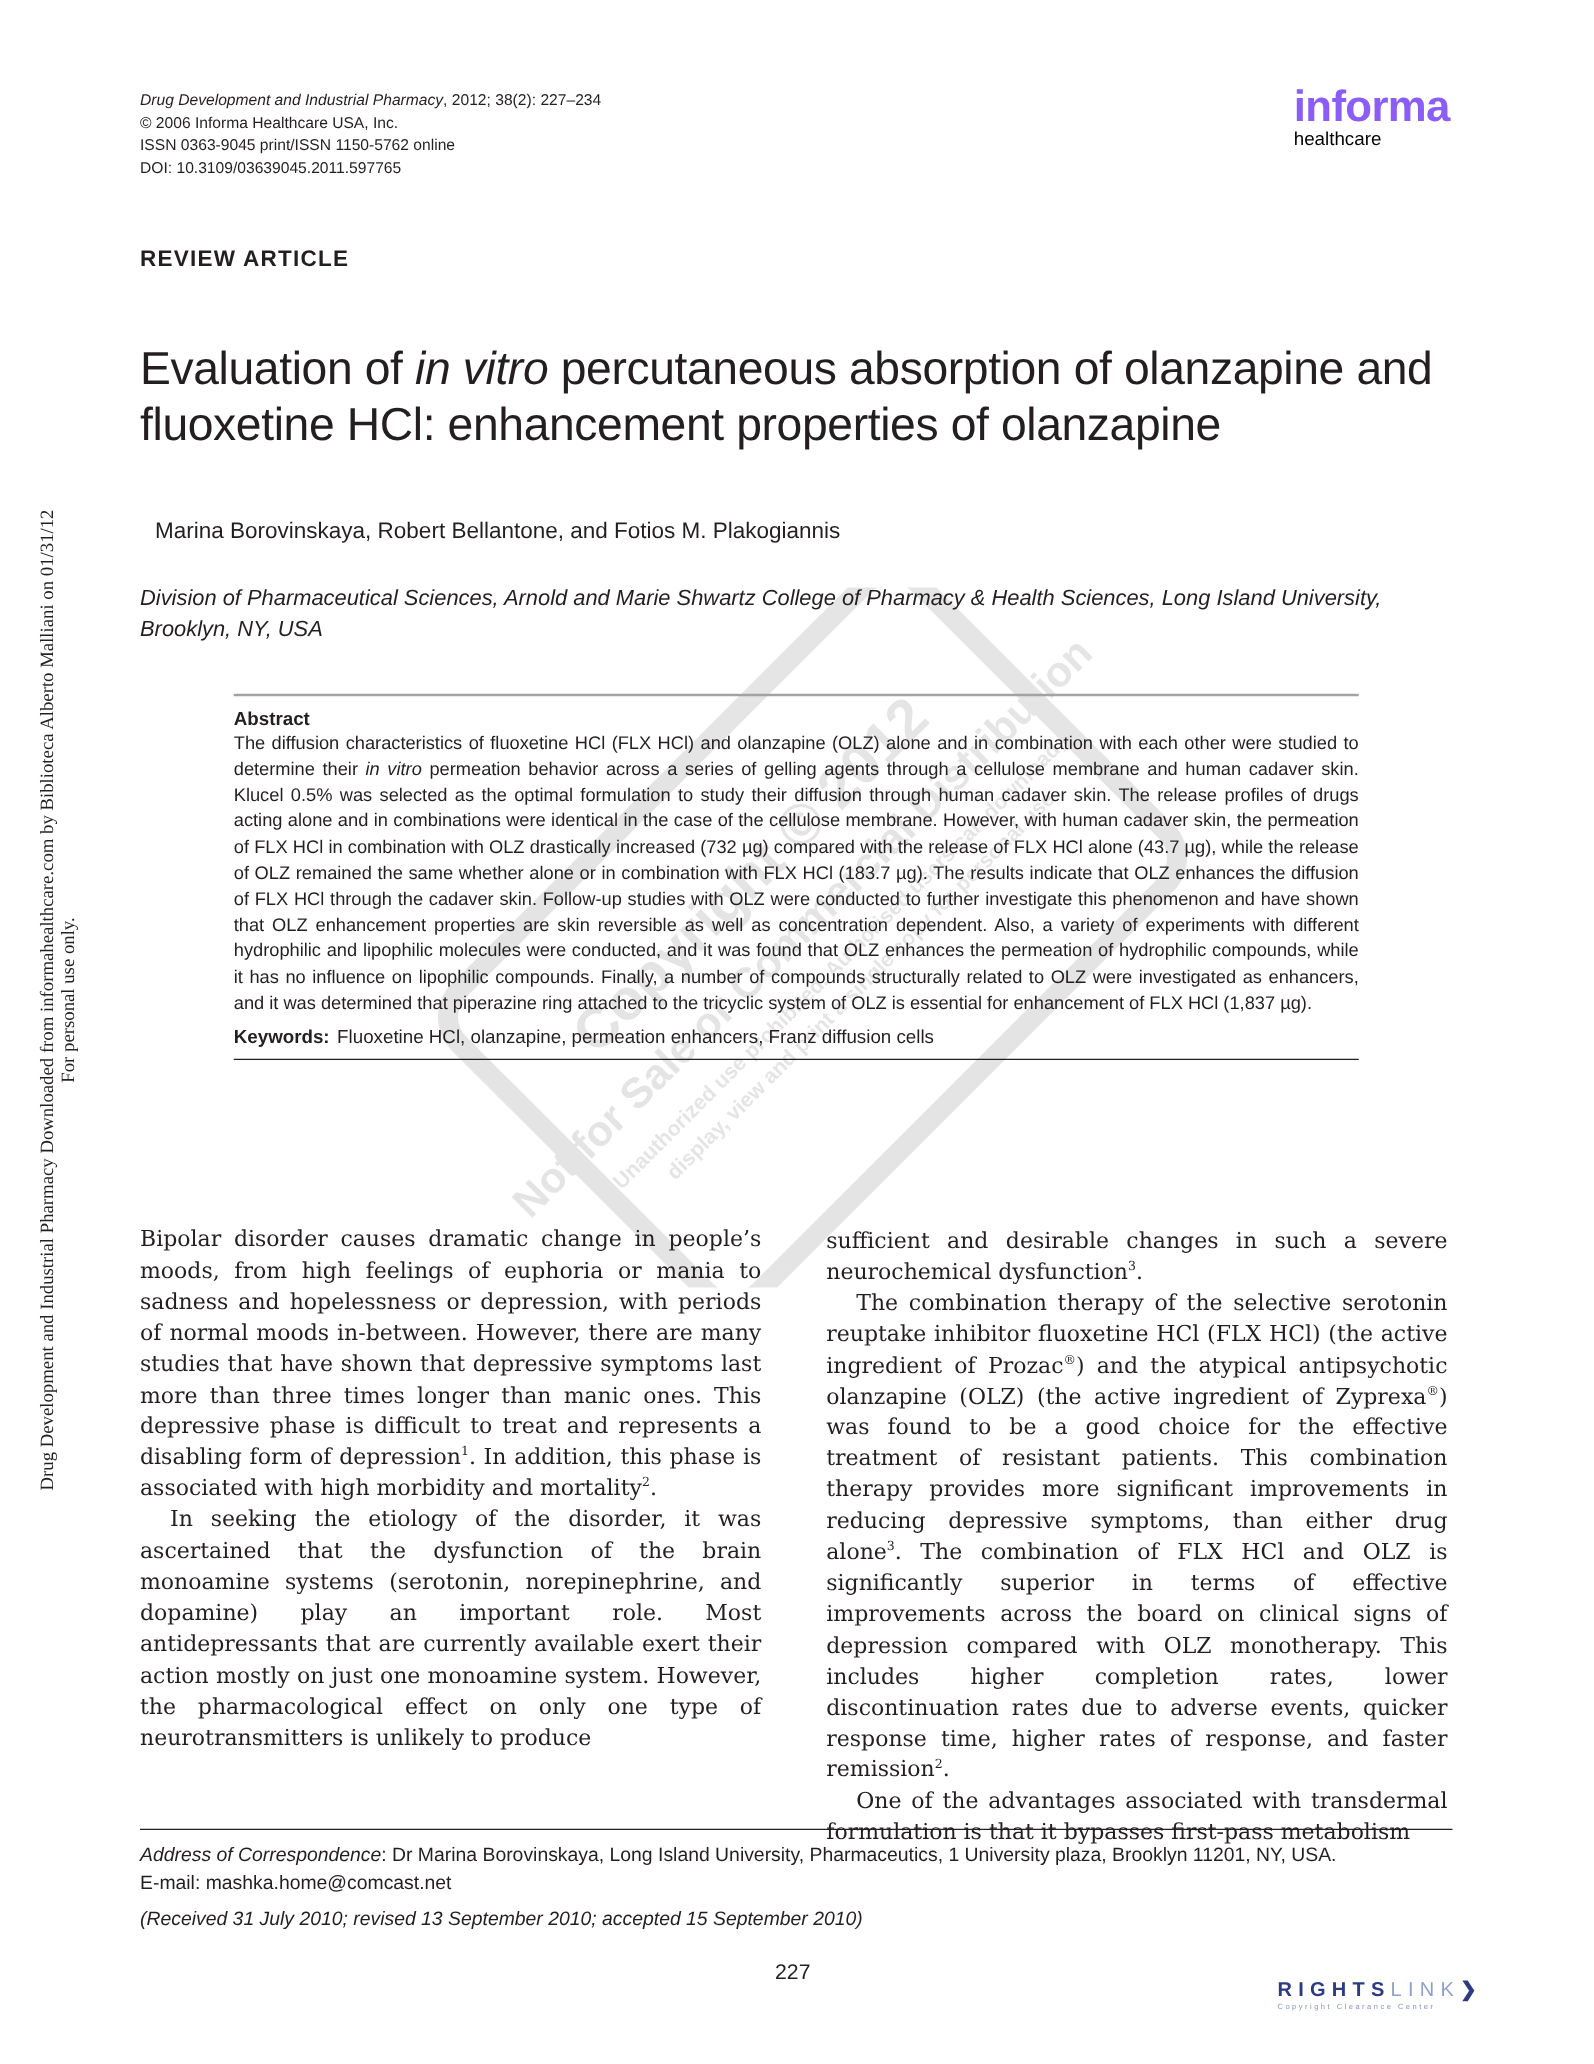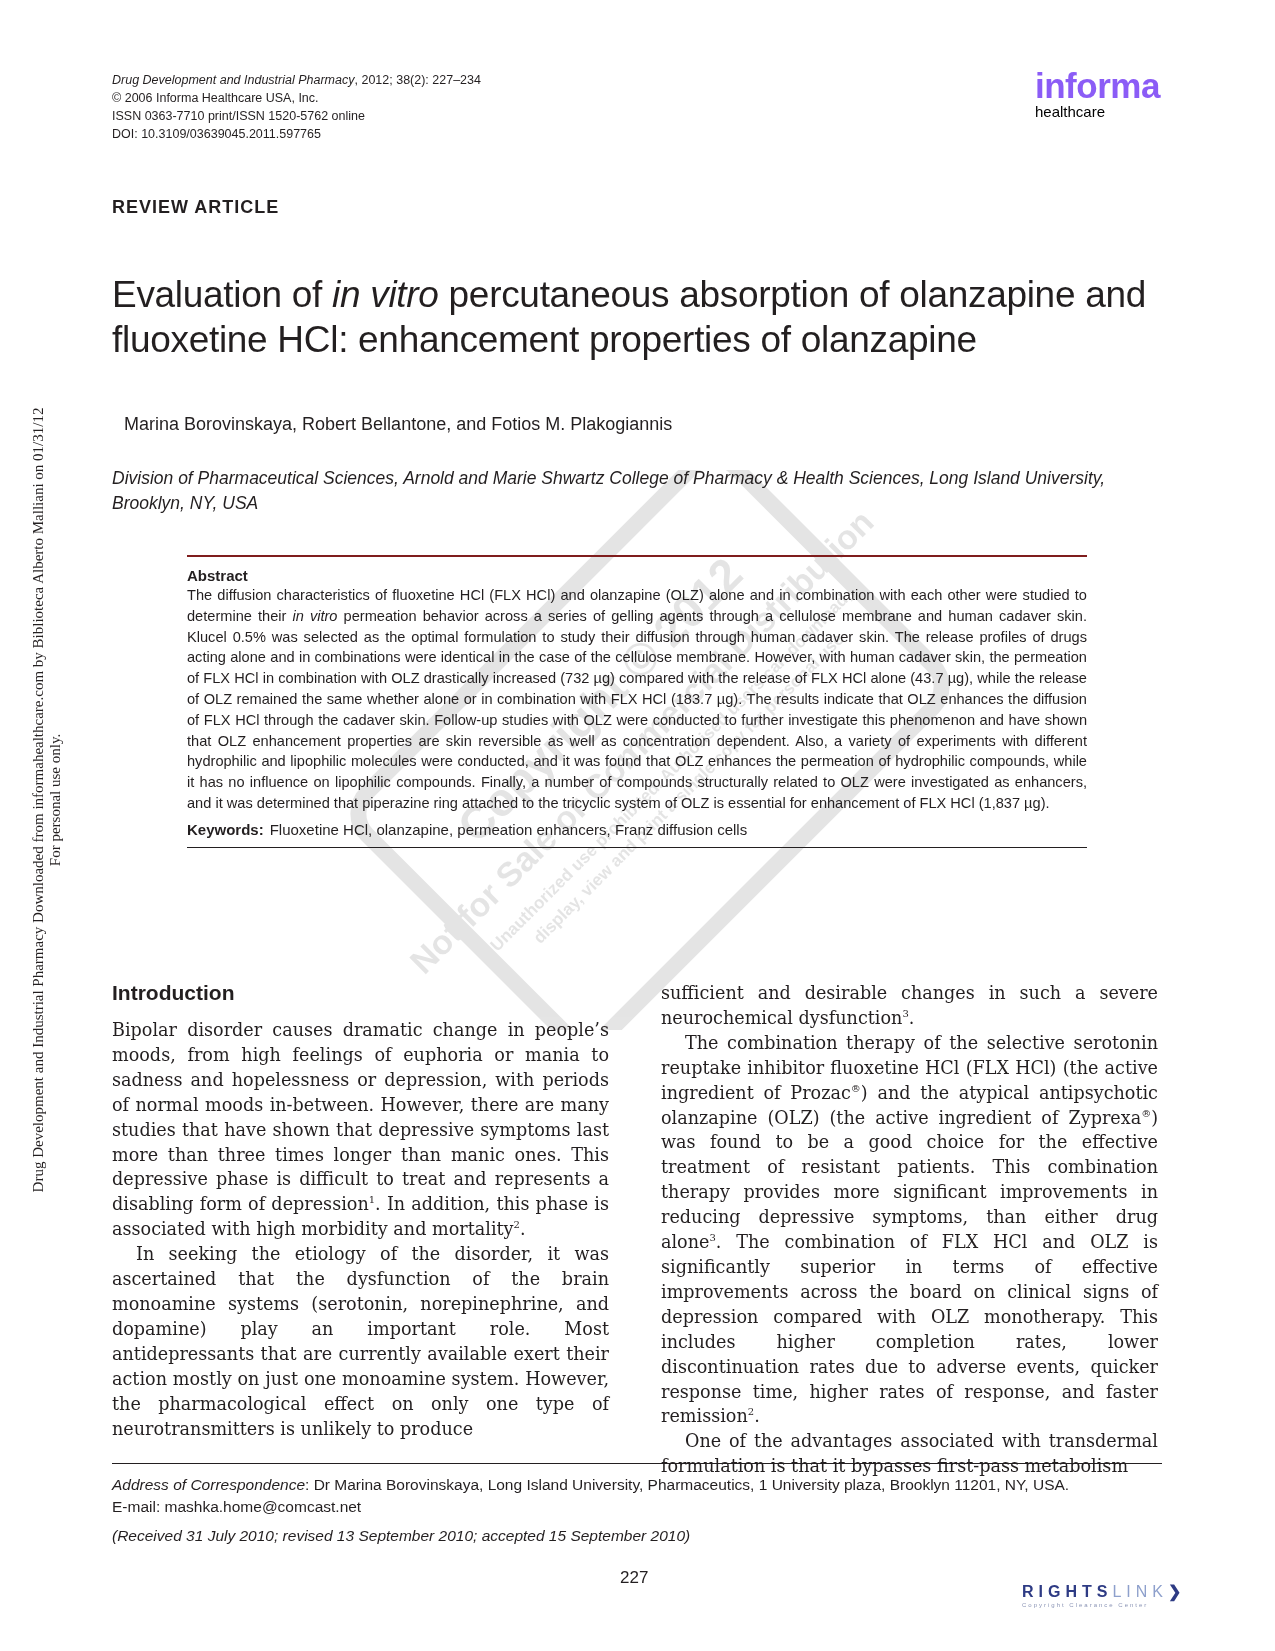--- a/index.html
+++ b/index.html
@@ -23,21 +23,21 @@
 
   .article-type { position: absolute; left: 112px; top: 197px; font-size: 18px; font-weight: bold; letter-spacing: 1px; }
 
   .title { position: absolute; left: 112px; top: 272px; width: 1060px; font-size: 37px; line-height: 45px; font-weight: normal; margin: 0; letter-spacing: -0.3px; }
   .title em { font-style: italic; }
 
   .authors { position: absolute; left: 124px; top: 414px; font-size: 18px; }
   .affil { position: absolute; left: 112px; top: 466px; width: 1060px; font-size: 17.5px; line-height: 25px; font-style: italic; }
 
   
-  .abstract { position: absolute; left: 187px; top: 555px; width: 900px; border-top: 2px solid #7f1d1d; border-bottom: 1px solid #231f20; padding-top: 10px; padding-bottom: 7px; }
+  .abstract { position: absolute; left: 187px; top: 555px; width: 900px; border-top: 2px solid #a3a3a3; border-bottom: 1px solid #231f20; padding-top: 10px; padding-bottom: 7px; }
   .abstract h3 { margin: 0; font-size: 15px; font-weight: bold; line-height: 18px; }
   .abstract p { margin: 0; font-size: 14.6px; line-height: 20.8px; text-align: justify; }
   .abstract p em { font-style: italic; }
   .keywords { margin-top: 6px; font-size: 15px; line-height: 20px; }
   .keywords b { font-weight: bold; margin-right: 6px; }
 
   
   .col { position: absolute; top: 990px; width: 497px; font-size: 17.6px; line-height: 24.9px; text-align: justify; }
   .col.left { left: 112px; }
   .col.right { left: 661px; top: 985px; }
@@ -76,21 +76,21 @@
     <text x="0" y="-55" text-anchor="middle" font-family="Liberation Sans, sans-serif" font-weight="bold" font-size="46" fill="#cfcfcf">Copyright © 2012</text>
     <text x="0" y="0" text-anchor="middle" font-family="Liberation Sans, sans-serif" font-weight="bold" font-size="34" fill="#cfcfcf">Not for Sale or Commercial Distribution</text>
     <text x="0" y="35" text-anchor="middle" font-family="Liberation Sans, sans-serif" font-weight="bold" font-size="17" fill="#cfcfcf">Unauthorized use prohibited. Authorised users can download,</text>
     <text x="0" y="60" text-anchor="middle" font-family="Liberation Sans, sans-serif" font-weight="bold" font-size="17" fill="#cfcfcf">display, view and print a single copy for personal use</text>
   </g>
 </svg>
 
 <div class="meta sans">
   <div><span class="j">Drug Development and Industrial Pharmacy</span><span>, 2012; 38(2): 227–234</span></div>
   <div>© 2006 Informa Healthcare USA, Inc.</div>
-  <div>ISSN 0363-7710 print/ISSN 1520-5762 online</div>
+  <div>ISSN 0363-9045 print/ISSN 1150-5762 online</div>
   <div>DOI: 10.3109/03639045.2011.597765</div>
 </div>
 
 <div class="logo">
   <div class="word">informa</div>
   <div class="sub">healthcare</div>
 </div>
 
 <div class="article-type sans">REVIEW ARTICLE</div>
 
@@ -99,21 +99,20 @@
 <div class="authors tserif">Marina Borovinskaya, Robert Bellantone, and Fotios M. Plakogiannis</div>
 <div class="affil tserif">Division of Pharmaceutical Sciences, Arnold and Marie Shwartz College of Pharmacy &amp; Health Sciences, Long Island University, Brooklyn, NY, USA</div>
 
 <div class="abstract sans">
   <h3>Abstract</h3>
   <p><span>The diffusion characteristics of fluoxetine HCl (FLX HCl) and olanzapine (OLZ) alone and in combination with each other were studied to determine their </span><em>in vitro</em><span> permeation behavior across a series of gelling agents through a cellulose membrane and human cadaver skin. Klucel 0.5% was selected as the optimal formulation to study their diffusion through human cadaver skin. The release profiles of drugs acting alone and in combinations were identical in the case of the cellulose membrane. However, with human cadaver skin, the permeation of FLX HCl in combination with OLZ drastically increased (732 µg) compared with the release of FLX HCl alone (43.7 µg), while the release of OLZ remained the same whether alone or in combination with FLX HCl (183.7 µg). The results indicate that OLZ enhances the diffusion of FLX HCl through the cadaver skin. Follow-up studies with OLZ were conducted to further investigate this phenomenon and have shown that OLZ enhancement properties are skin reversible as well as concentration dependent. Also, a variety of experiments with different hydrophilic and lipophilic molecules were conducted, and it was found that OLZ enhances the permeation of hydrophilic compounds, while it has no influence on lipophilic compounds. Finally, a number of compounds structurally related to OLZ were investigated as enhancers, and it was determined that piperazine ring attached to the tricyclic system of OLZ is essential for enhancement of FLX HCl (1,837 µg).</span></p>
   <div class="keywords"><b>Keywords:</b><span>Fluoxetine HCl, olanzapine, permeation enhancers, Franz diffusion cells</span></div>
 </div>
 
 <div class="col left serif" style="top:980px;">
-  <h2>Introduction</h2>
   <p><span>Bipolar disorder causes dramatic change in people’s moods, from high feelings of euphoria or mania to sadness and hopelessness or depression, with periods of normal moods in-between. However, there are many studies that have shown that depressive symptoms last more than three times longer than manic ones. This depressive phase is difficult to treat and represents a disabling form of depression</span><sup>1</sup><span>. In addition, this phase is associated with high morbidity and mortality</span><sup>2</sup><span>.</span></p>
   <p class="ind">In seeking the etiology of the disorder, it was ascertained that the dysfunction of the brain monoamine systems (serotonin, norepinephrine, and dopamine) play an important role. Most antidepressants that are currently available exert their action mostly on just one monoamine system. However, the pharmacological effect on only one type of neurotransmitters is unlikely to produce</p>
 </div>
 
 <div class="col right serif" style="top:981px;">
   <p><span>sufficient and desirable changes in such a severe neurochemical dysfunction</span><sup>3</sup><span>.</span></p>
   <p class="ind"><span>The combination therapy of the selective serotonin reuptake inhibitor fluoxetine HCl (FLX HCl) (the active ingredient of Prozac</span><sup>®</sup><span>) and the atypical antipsychotic olanzapine (OLZ) (the active ingredient of Zyprexa</span><sup>®</sup><span>) was found to be a good choice for the effective treatment of resistant patients. This combination therapy provides more significant improvements in reducing depressive symptoms, than either drug alone</span><sup>3</sup><span>. The combination of FLX HCl and OLZ is significantly superior in terms of effective improvements across the board on clinical signs of depression compared with OLZ monotherapy. This includes higher completion rates, lower discontinuation rates due to adverse events, quicker response time, higher rates of response, and faster remission</span><sup>2</sup><span>.</span></p>
   <p class="ind">One of the advantages associated with transdermal formulation is that it bypasses first-pass metabolism</p>
 </div>
 

